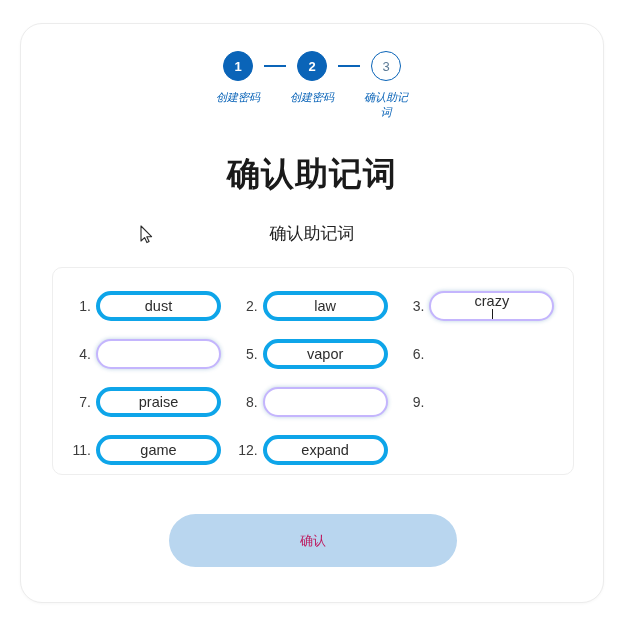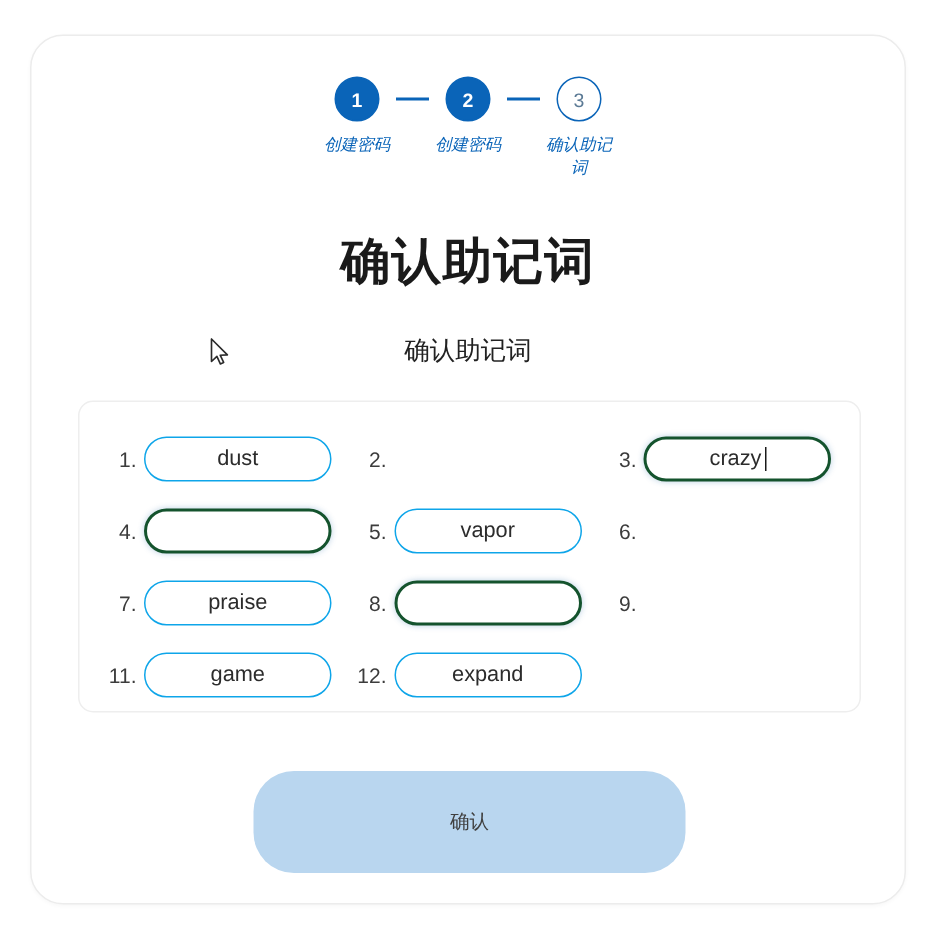--- a/index.html
+++ b/index.html
@@ -141,57 +141,58 @@
     width: 26px;
     text-align: right;
     margin-right: 5px;
     flex: 0 0 auto;
   }
   .word-box {
     flex: 1 1 auto;
     height: 30px;
     max-width: 125px;
     border-radius: 16px;
-    border: 1px solid #0ea5e9;
+    border: 4px solid #0ea5e9;
     background: #ffffff;
     display: flex;
     align-items: center;
     justify-content: center;
     font-size: 14.5px;
     color: #2c2c2c;
     box-sizing: border-box;
     position: relative;
   }
   .word-box.focused {
-    border: 2px solid #14532d;
+    border: 2px solid #c4b5fd;
     box-shadow: 0 0 4px rgba(22,97,159,0.30);
+    flex-direction: column;
   }
   .word-box.focused.filled {
     justify-content: center;
   }
   .caret {
     display: inline-block;
     width: 1px;
     height: 16px;
     background: #1a1a1a;
     margin-left: 2px;
     vertical-align: middle;
   }
 
   
   .confirm-btn {
     position: absolute;
     left: 148px;
     top: 490px;
     width: 288px;
-    height: 68px;
+    height: 53px;
     border-radius: 27px;
     background: #b9d6ef;
     border: none;
-    color: #404040;
+    color: #be185d;
     font-size: 13px;
     font-family: "Liberation Sans", "DejaVu Sans", sans-serif;
     display: flex;
     align-items: center;
     justify-content: center;
     cursor: default;
   }
 
   
   .cursor {
@@ -231,20 +232,23 @@
   <div class="panel">
     <div class="grid" id="mnemonic-grid">
         <div class="word-cell">
           <span class="idx">1.</span>
           <div class="word-box">
             <span>dust</span>
           </div>
         </div>
         <div class="word-cell">
           <span class="idx">2.</span>
+          <div class="word-box">
+            <span>law</span>
+          </div>
         </div>
         <div class="word-cell">
           <span class="idx">3.</span>
           <div class="word-box focused filled">
             <span>crazy</span>
             <span class="caret"></span>
           </div>
         </div>
         <div class="word-cell">
           <span class="idx">4.</span>

